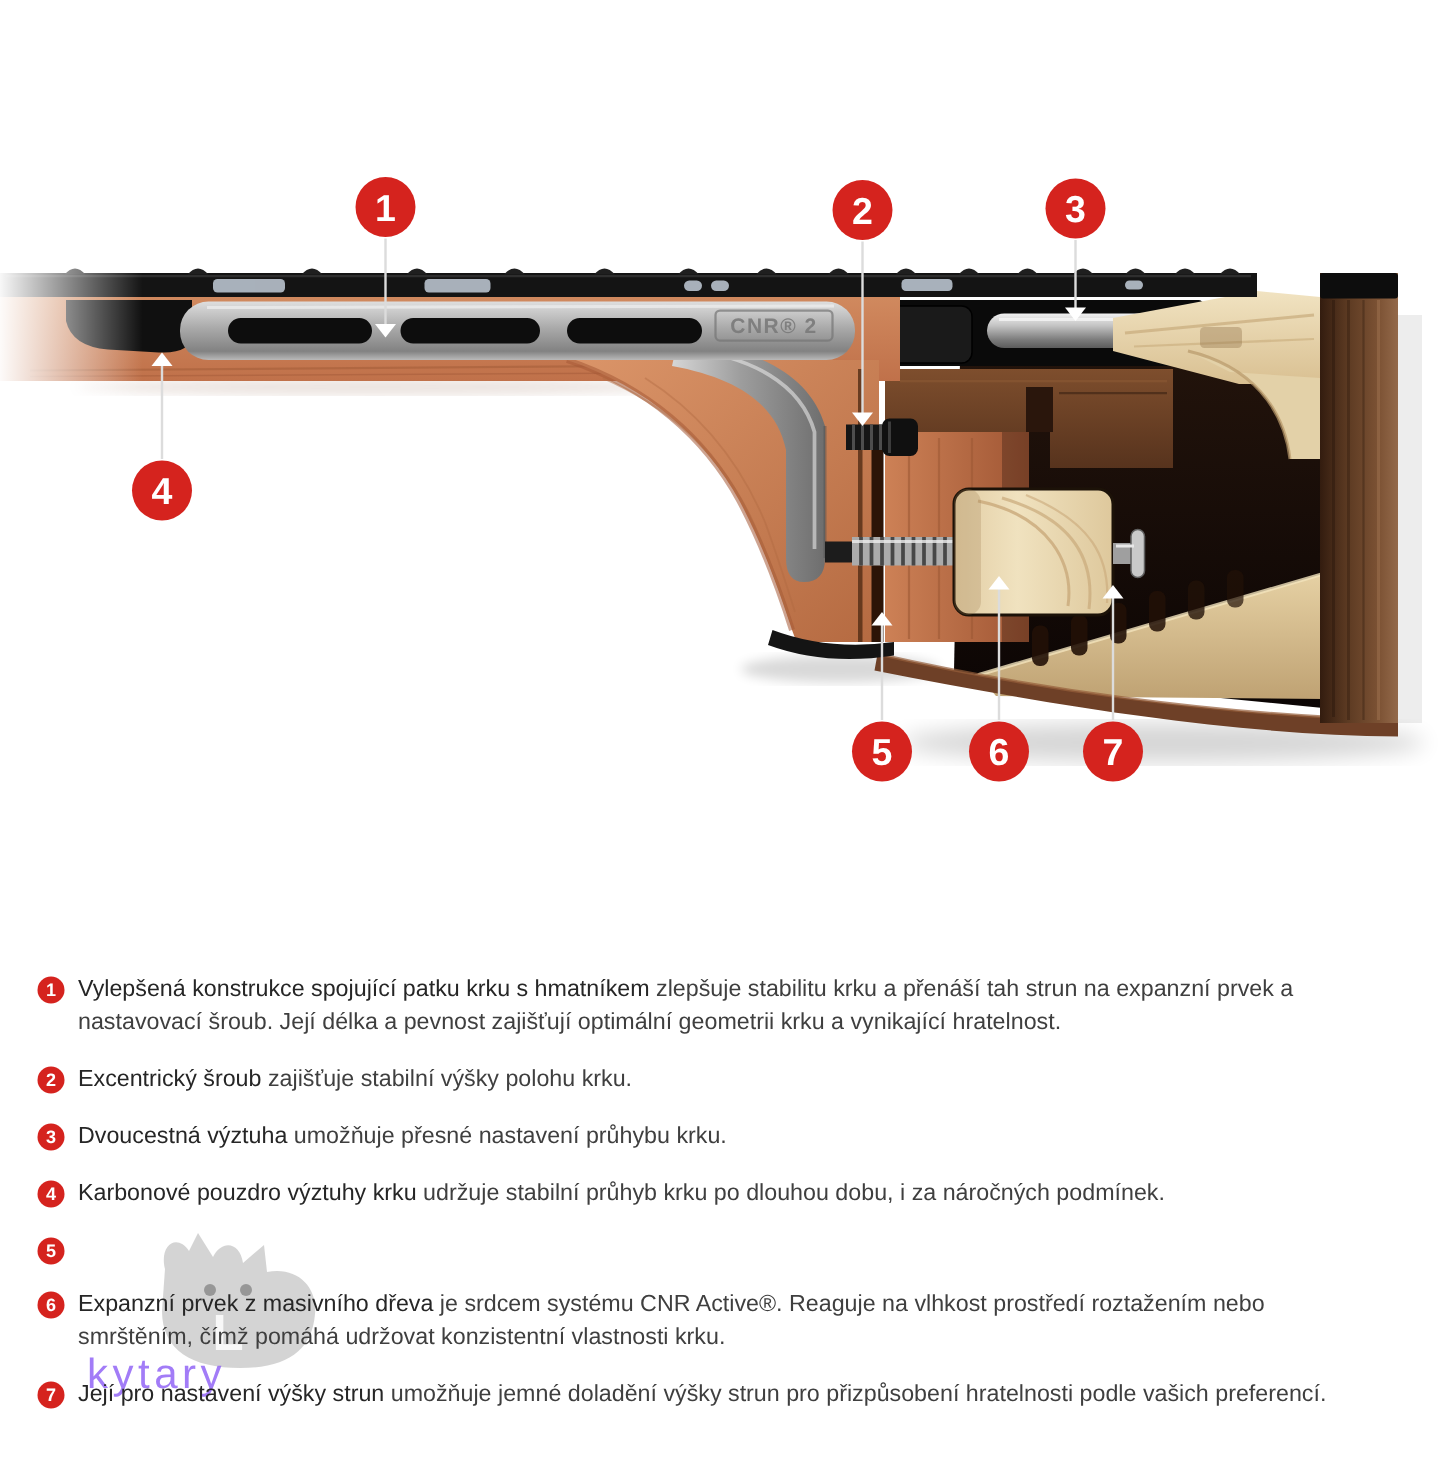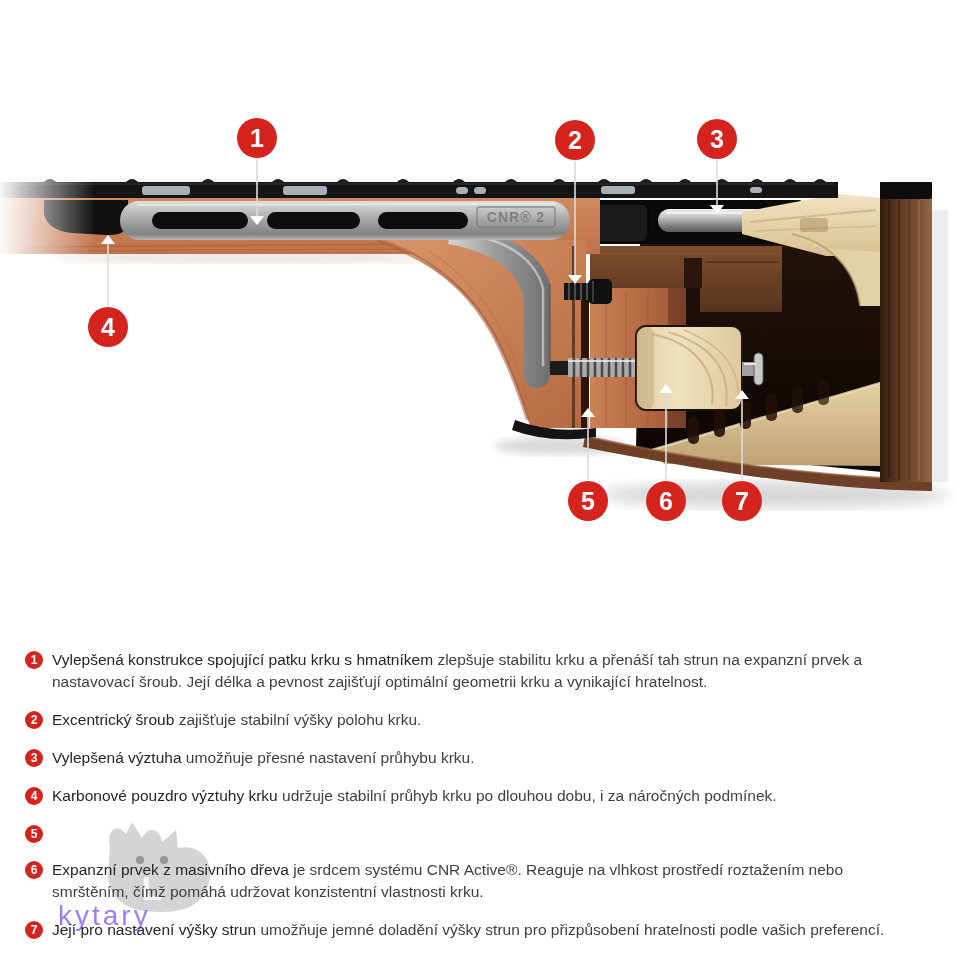--- a/index.html
+++ b/index.html
@@ -332,21 +332,21 @@
   <div class="item">
     <span class="badge" style="background:#d5231e">1</span>
     <p><span class="b">Vylepšená konstrukce spojující patku krku s hmatníkem</span><span> zlepšuje stabilitu krku a přenáší tah strun na expanzní prvek a nastavovací šroub. Její délka a pevnost zajišťují optimální geometrii krku a vynikající hratelnost.</span></p>
   </div>
   <div class="item">
     <span class="badge" style="background:#d5231e">2</span>
     <p><span class="b">Excentrický šroub</span><span> zajišťuje stabilní výšky polohu krku.</span></p>
   </div>
   <div class="item">
     <span class="badge" style="background:#d5231e">3</span>
-    <p><span class="b">Vylepšená výztuha</span><span> umožňuje přesné nastavení průhybu krku.</span></p>
+    <p><span class="b">Dvoucestná výztuha</span><span> umožňuje přesné nastavení průhybu krku.</span></p>
   </div>
   <div class="item">
     <span class="badge" style="background:#d5231e">4</span>
     <p><span class="b">Karbonové pouzdro výztuhy krku</span><span> udržuje stabilní průhyb krku po dlouhou dobu, i za náročných podmínek.</span></p>
   </div>
   <div class="item">
     <span class="badge" style="background:#d5231e">5</span>
   </div>
   <div class="item">
     <span class="badge" style="background:#d5231e">6</span>

